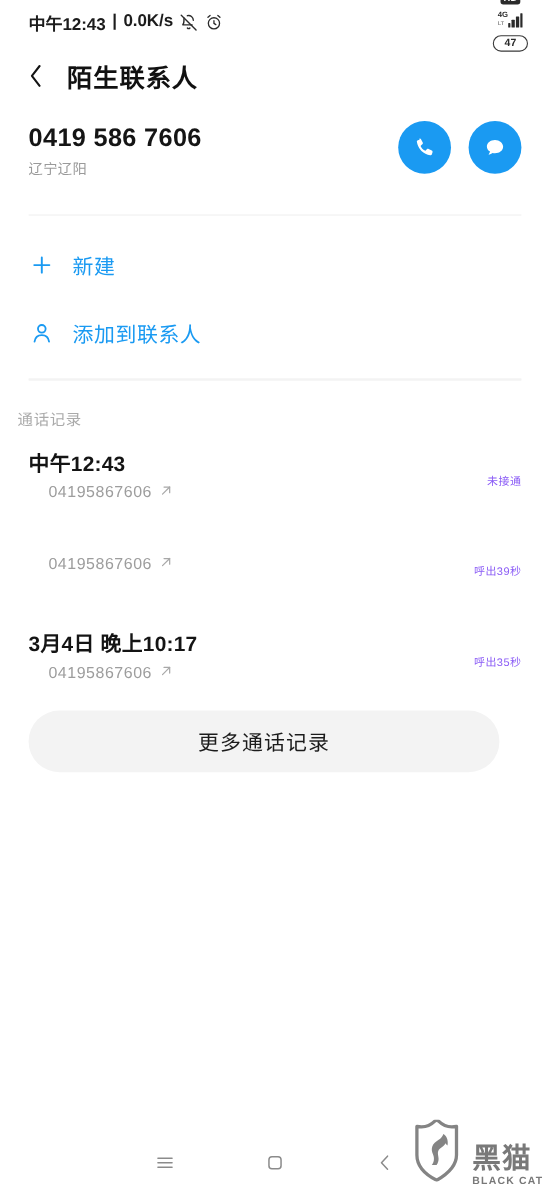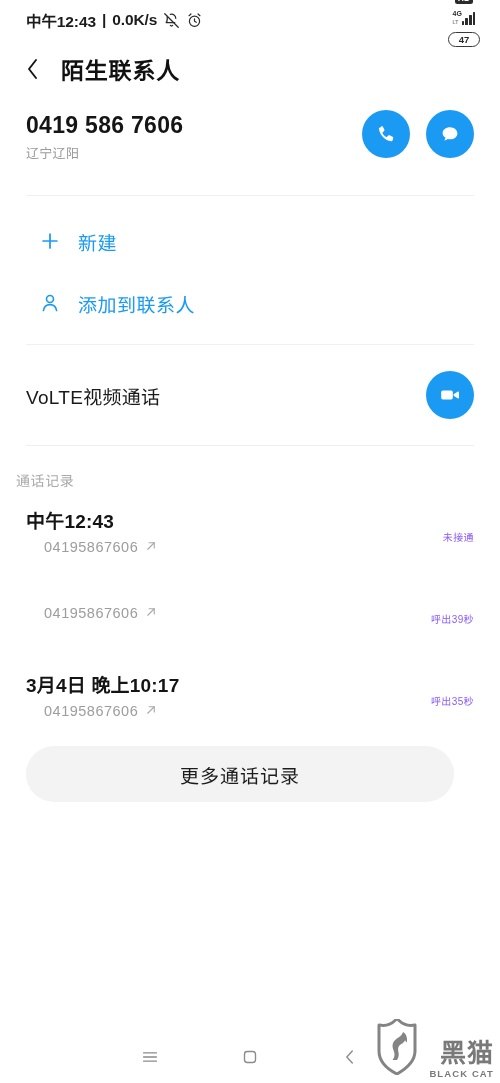--- a/index.html
+++ b/index.html
@@ -93,21 +93,21 @@
   }
 
   
   .divider { height:1px; background:#f0f0f0; margin:0 26px; flex:0 0 auto; }
 
   
   .actions { padding:14px 0 10px 0; flex:0 0 auto; }
   .action-row {
     display:flex; align-items:center;
     height:62px;
-    padding:0 38px;
+    padding:0 26px;
     gap:16px;
   }
   .action-icon {
     width:24px; height:24px;
     display:flex; align-items:center; justify-content:center;
     flex:0 0 auto;
   }
   .action-label {
     font-size:19px; color:#1a9af2; letter-spacing:0.5px;
   }
@@ -168,21 +168,21 @@
     display:flex; align-items:center; justify-content:center;
     cursor:pointer;
   }
 
   
   .watermark {
     position:absolute; right:6px; bottom:4px;
     display:flex; align-items:flex-end; gap:5px;
     opacity:0.92; pointer-events:none;
   }
-  .wm-texts { display:flex; flex-direction:column; align-items:flex-end; }
+  .wm-texts { display:flex; flex-direction:column; align-items:flex-start; }
   .wm-cn {
     font-size:26px; font-weight:700; color:#6e6e6e;
     line-height:0.95; letter-spacing:1px;
   }
   .wm-en {
     font-size:9.5px; font-weight:700; color:#6e6e6e;
     letter-spacing:1.1px; margin-top:2px;
   }
 </style>
 </head>
@@ -277,29 +277,20 @@
         </svg>
       </span>
       <span class="action-label">添加到联系人</span>
     </div>
 
 
   </div>
 
   <div class="divider"></div>
 
-  <div class="volte-row">
-    <span class="volte-label">VoLTE视频通话</span>
-    <span class="circle-btn volte-btn" style="background:#1a9af2;">
-      <svg width="24" height="24" viewBox="0 0 24 24" fill="#ffffff">
-        <rect x="3.2" y="7.6" width="11.6" height="8.8" rx="1.6"></rect>
-        <path d="M15.6 11.2l4.4-2.6c.5-.3 1 .05 1 .6v5.6c0 .55-.5.9-1 .6l-4.4-2.6z"></path>
-      </svg>
-    </span>
-  </div>
 
   <div class="divider"></div>
 
   <div class="calllog">
     <div class="calllog-title">通话记录</div>
 
     <div class="log-row">
       <div class="log-left">
         <span class="log-when">中午12:43</span>
         <span class="log-num-line">

